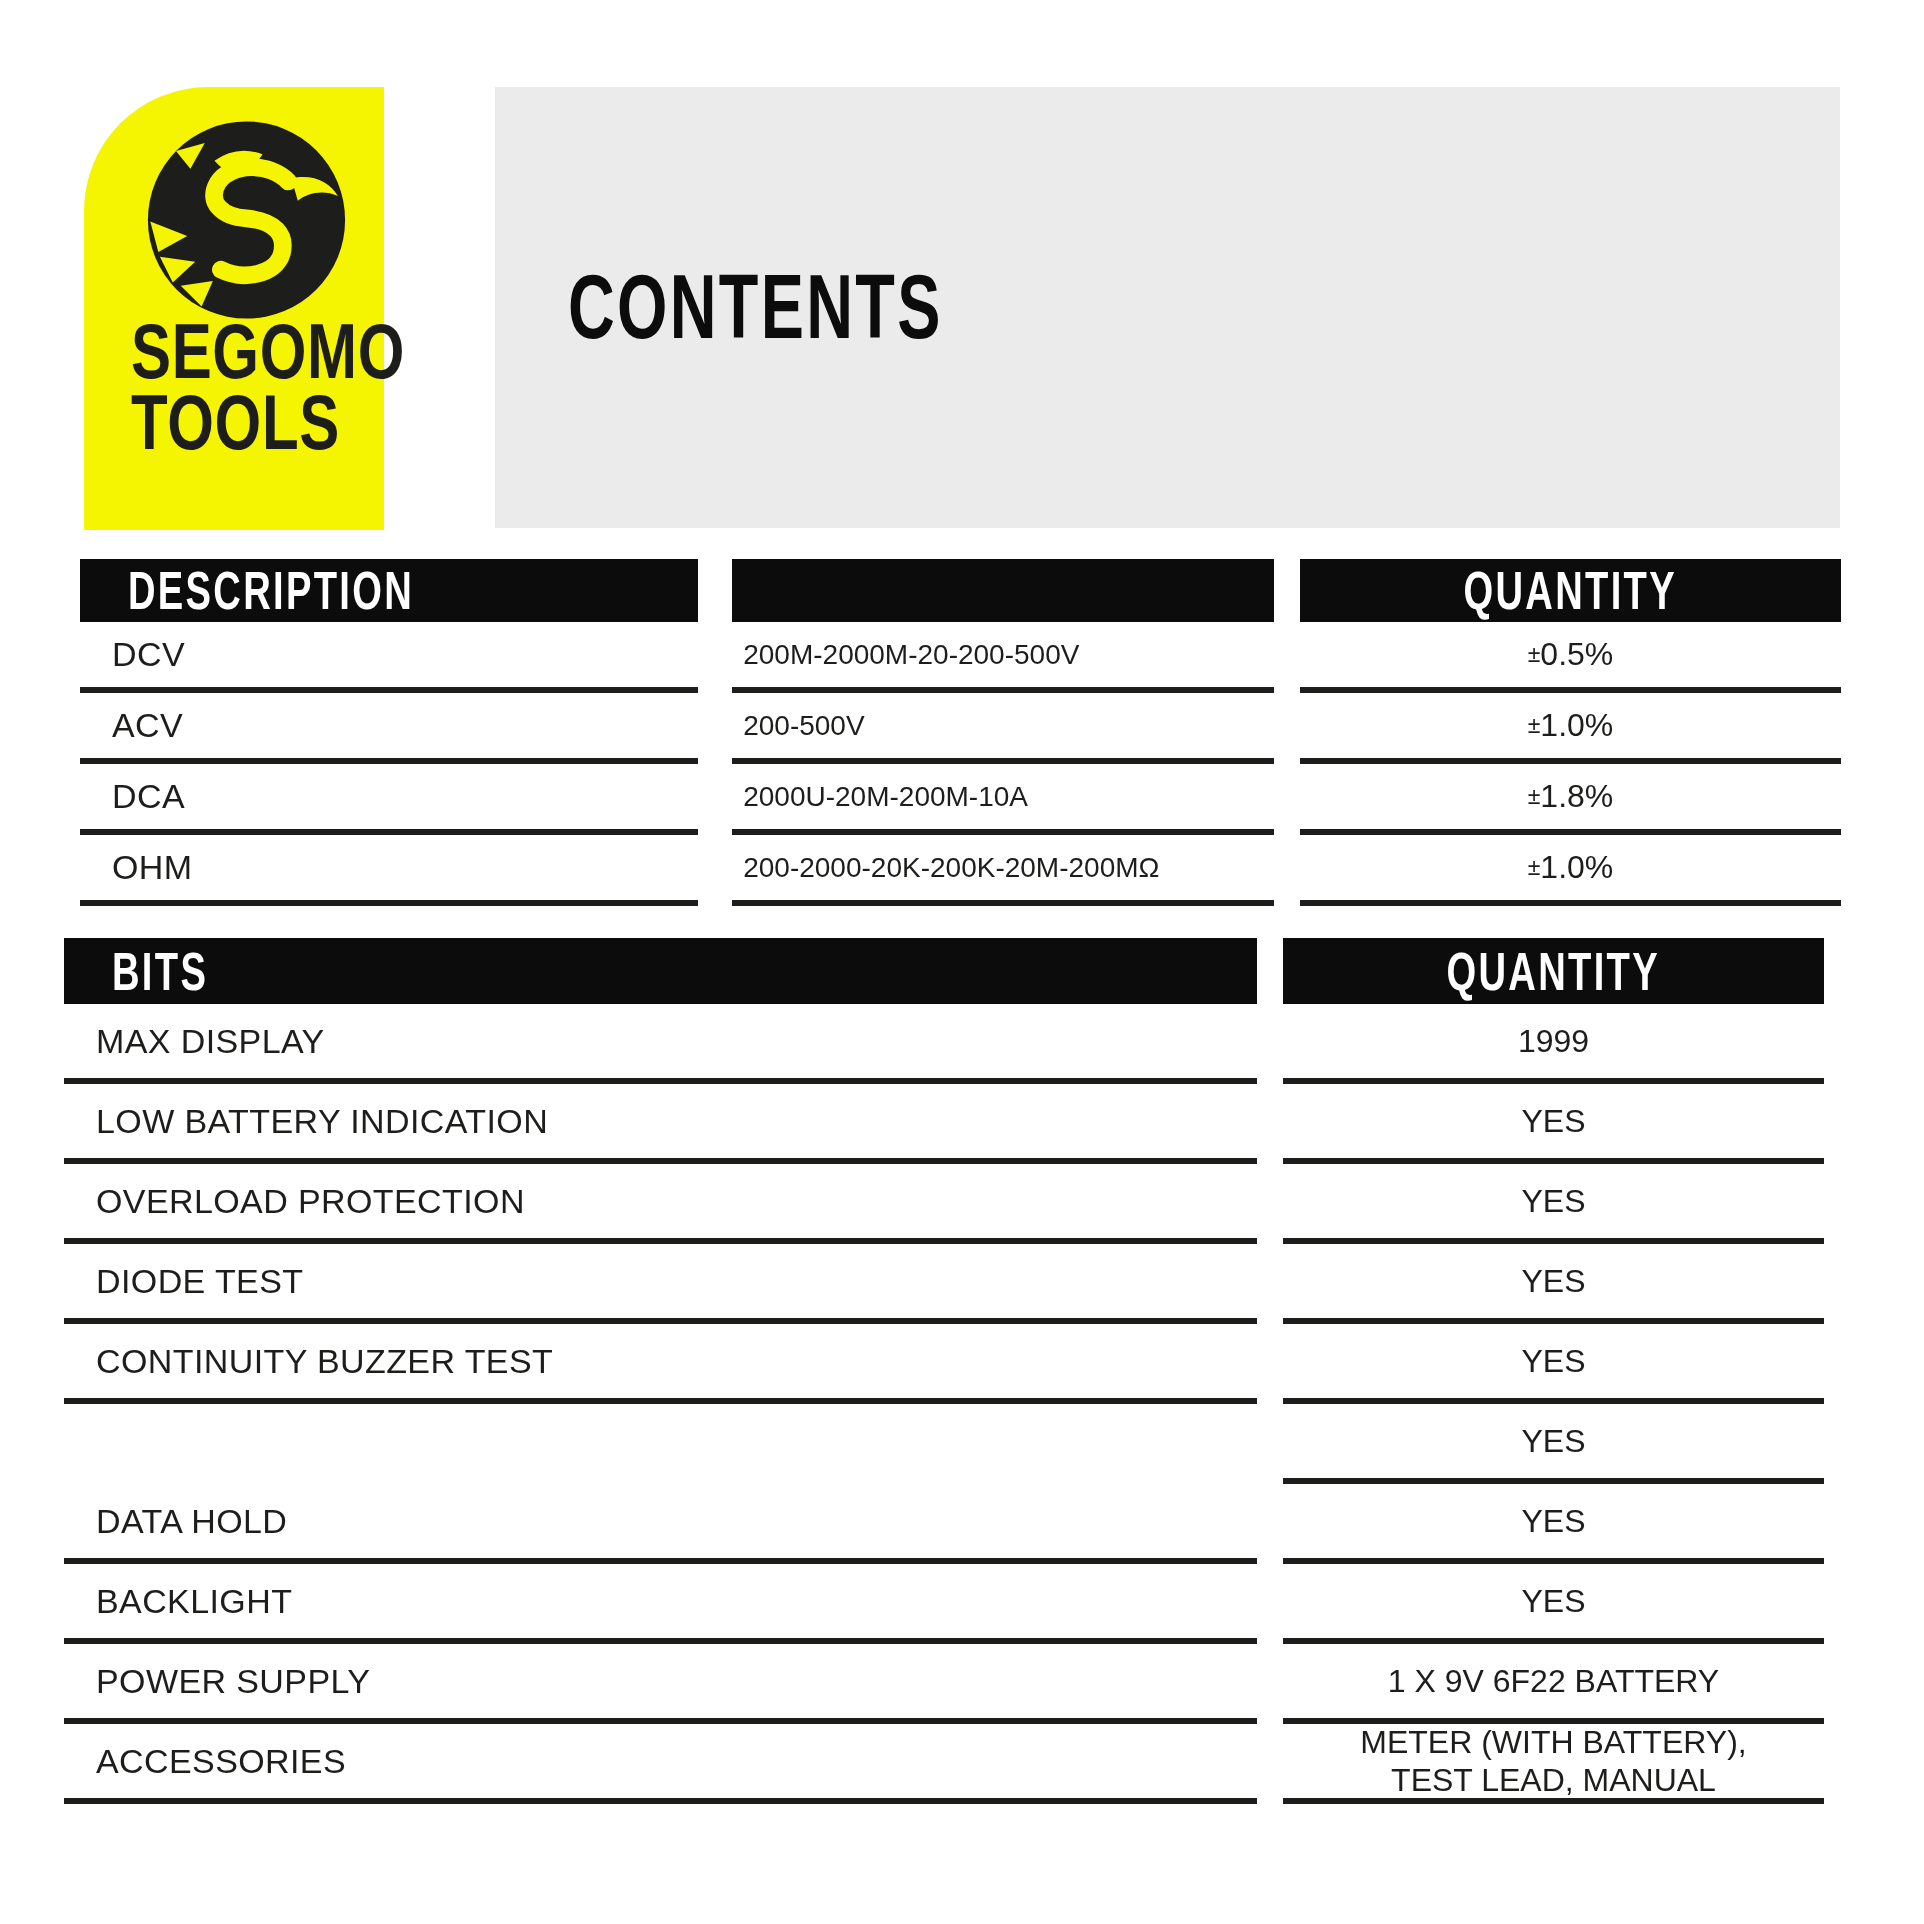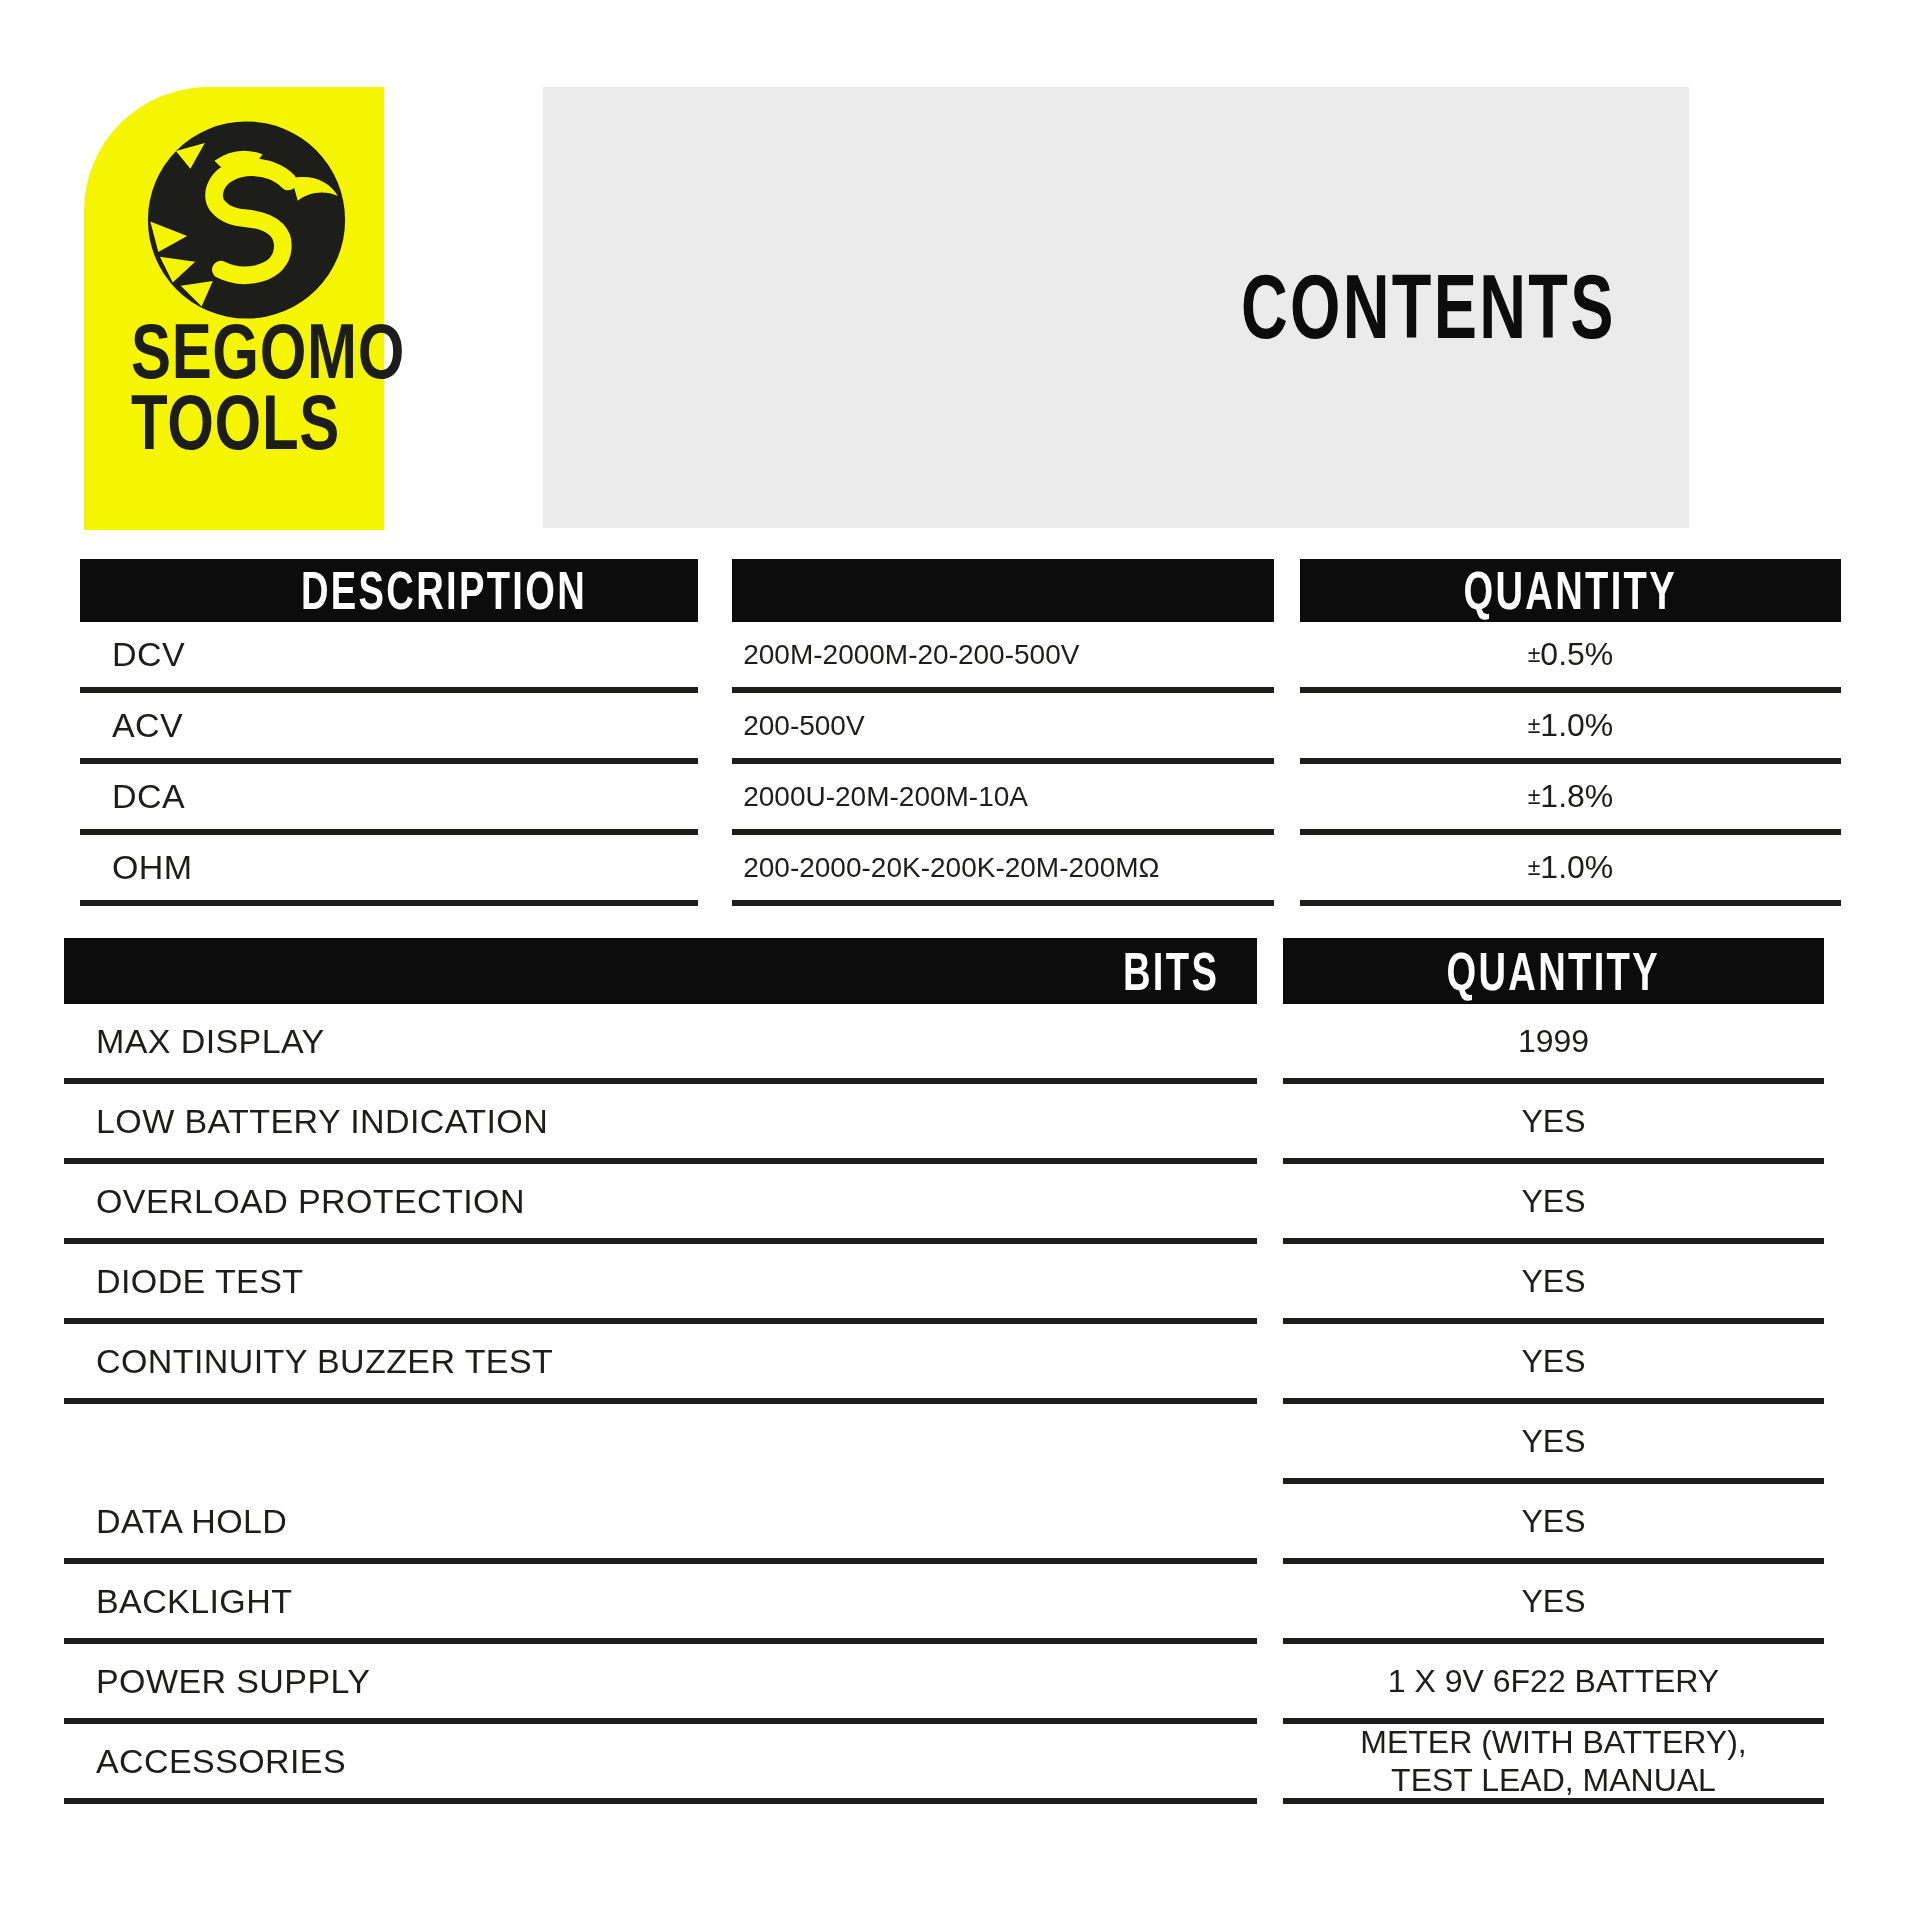--- a/index.html
+++ b/index.html
@@ -21,22 +21,22 @@
   }
   .logo-icon{position:absolute;left:50px;top:32px;width:233px;height:202px;}
   .brand-name{
     position:absolute;left:47px;top:229px;
     font-weight:700;font-size:78px;line-height:71px;color:var(--ink);
     letter-spacing:0.8px;
   }
   .brand-name .line{display:block;transform:scaleX(0.77);transform-origin:0 50%;white-space:nowrap;}
   
   .banner{
-    position:absolute;left:495px;top:87px;width:1146px;height:441px;
-    background:var(--gray);display:flex;align-items:center;justify-content:flex-end;margin-left:48px;
+    position:absolute;left:495px;top:87px;width:1345px;height:441px;
+    background:var(--gray);display:flex;align-items:center;justify-content:flex-start;
   }
   .banner .title{
     font-weight:700;font-size:90px;color:var(--black);letter-spacing:3.2px;
     display:inline-block;transform:scaleX(0.72);transform-origin:50% 50%;white-space:nowrap;
   }
   
   .grid{position:absolute;display:grid;}
   .t1{
     left:80px;top:559px;width:1760px;
     grid-template-columns:618px 34px 542px 26px 541px;
@@ -47,21 +47,21 @@
     grid-template-columns:1193px 26px 541px;
     grid-template-rows:66px repeat(10,80px);
   }
   .c1{grid-column:1;}
   .c3{grid-column:3;}
   .c5{grid-column:5;}
   .hcell{
     background:var(--black);color:#ffffff;
     display:flex;align-items:center;
   }
-  .hcell.left{justify-content:flex-end;padding-left:16px;}
+  .hcell.left{justify-content:flex-start;padding-left:48px;}
   .hcell.center{justify-content:center;text-align:center;}
   .hcell .cond{
     font-weight:700;font-size:53px;letter-spacing:3.2px;white-space:nowrap;
     display:inline-block;transform:scaleX(0.72);
   }
   .hcell.left .cond{transform-origin:0 50%;}
   .hcell.center .cond{transform-origin:50% 50%;}
   .cell{
     border-bottom:6.4px solid var(--ink);
     display:flex;align-items:center;

